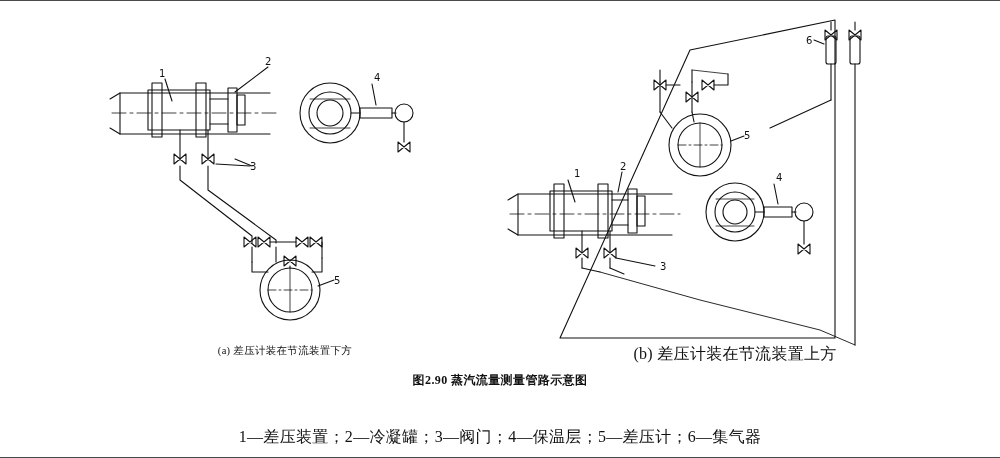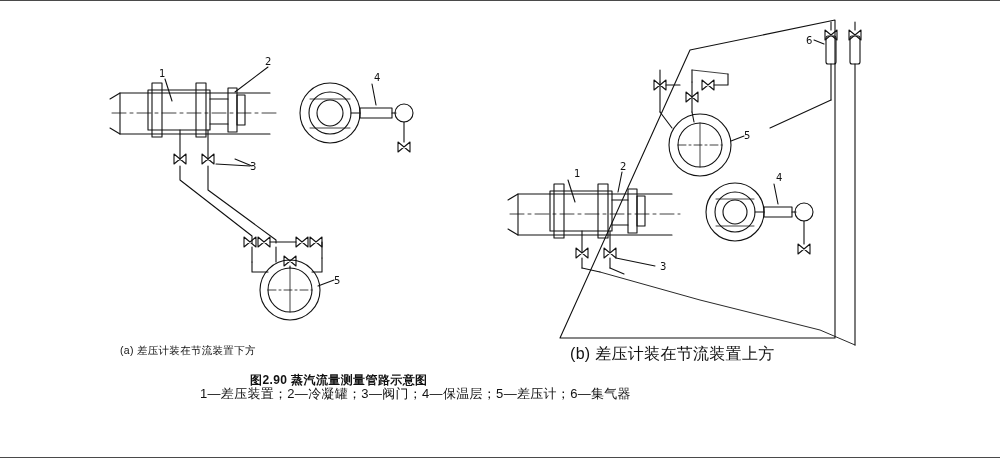--- a/index.html
+++ b/index.html
@@ -19,22 +19,23 @@
   }
   #figure-svg {
     position: absolute;
     left: 0;
     top: 0;
     width: 1000px;
     height: 458px;
   }
   .cap {
     position: absolute;
+    text-align: center;
     color: #111111;
-    font-family: Liberation Sans, sans-serif;
+    font-family: Liberation Serif, serif;
   }
   #cap-a {
     left: 120px;
     top: 344px;
     width: 330px;
     font-size: 10.5px;
     letter-spacing: 0.3px;
   }
   #cap-b {
     left: 570px;
@@ -46,23 +47,23 @@
   #fig-title {
     left: 250px;
     top: 372px;
     width: 500px;
     font-size: 12px;
     font-weight: bold;
     letter-spacing: 0.4px;
   }
   #fig-legend {
     left: 200px;
-    top: 385px;
+    top: 427px;
     width: 600px;
-    font-size: 13px;
+    font-size: 16px;
     letter-spacing: 0.3px;
   }
   .hr-line {
     position: absolute;
     left: 0;
     width: 1000px;
     height: 1px;
     background: #4a4a4a;
   }
   #hr-top { top: 0px; }

